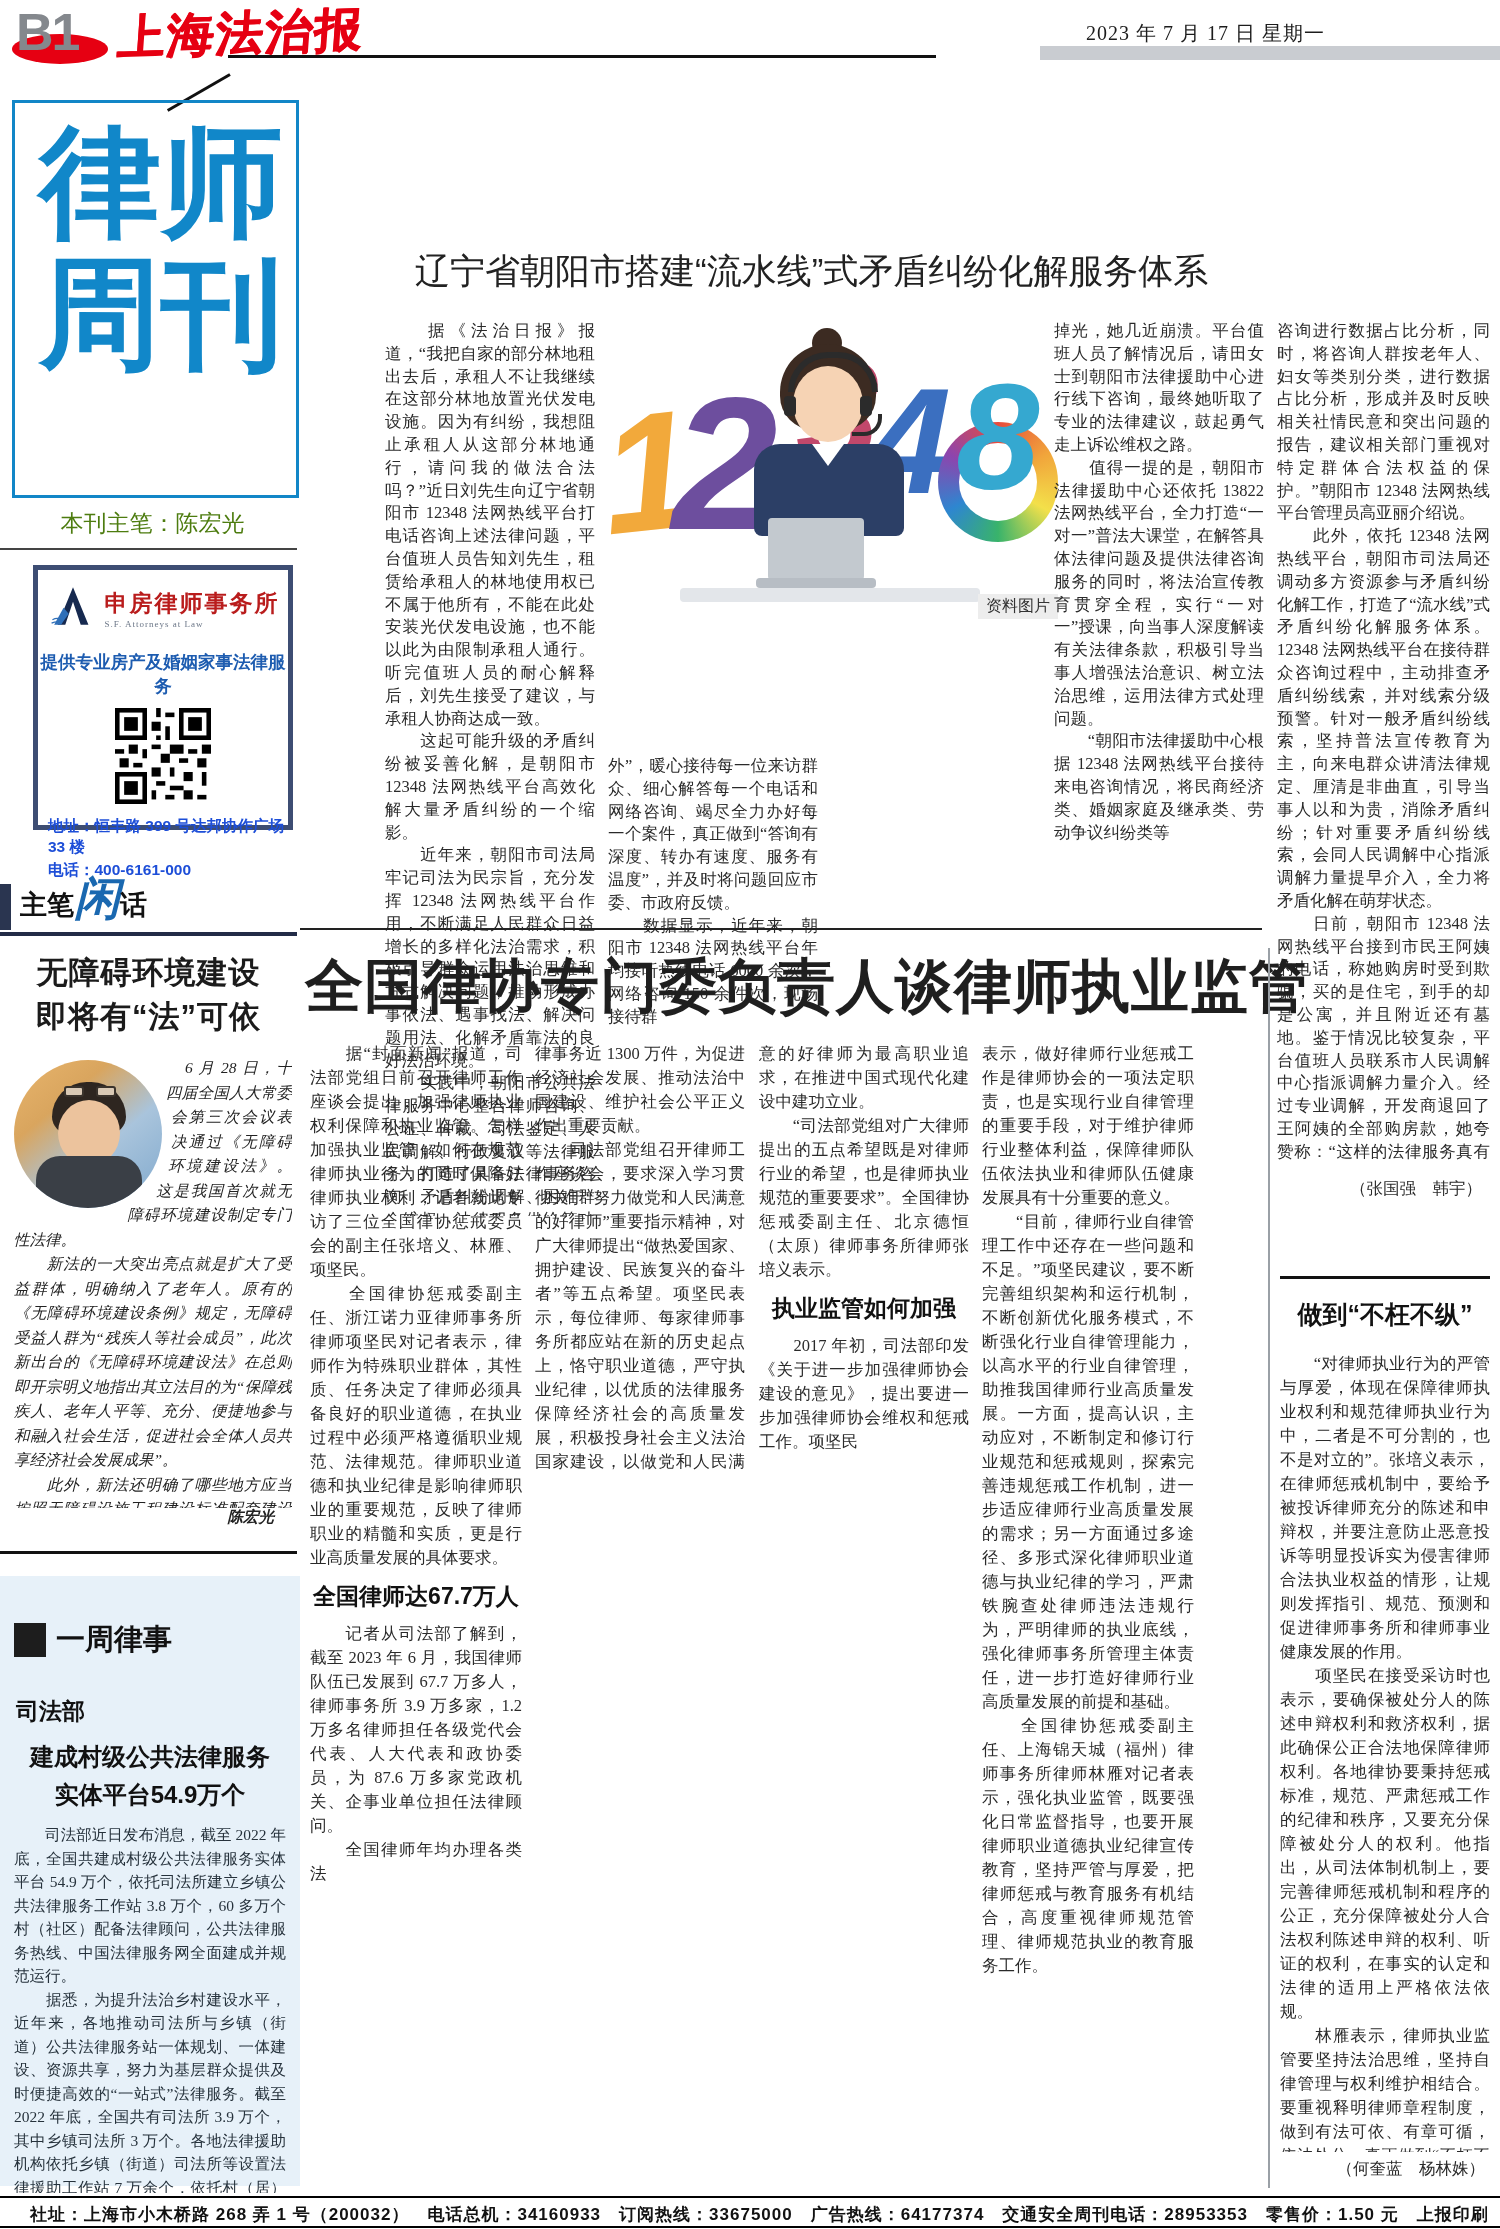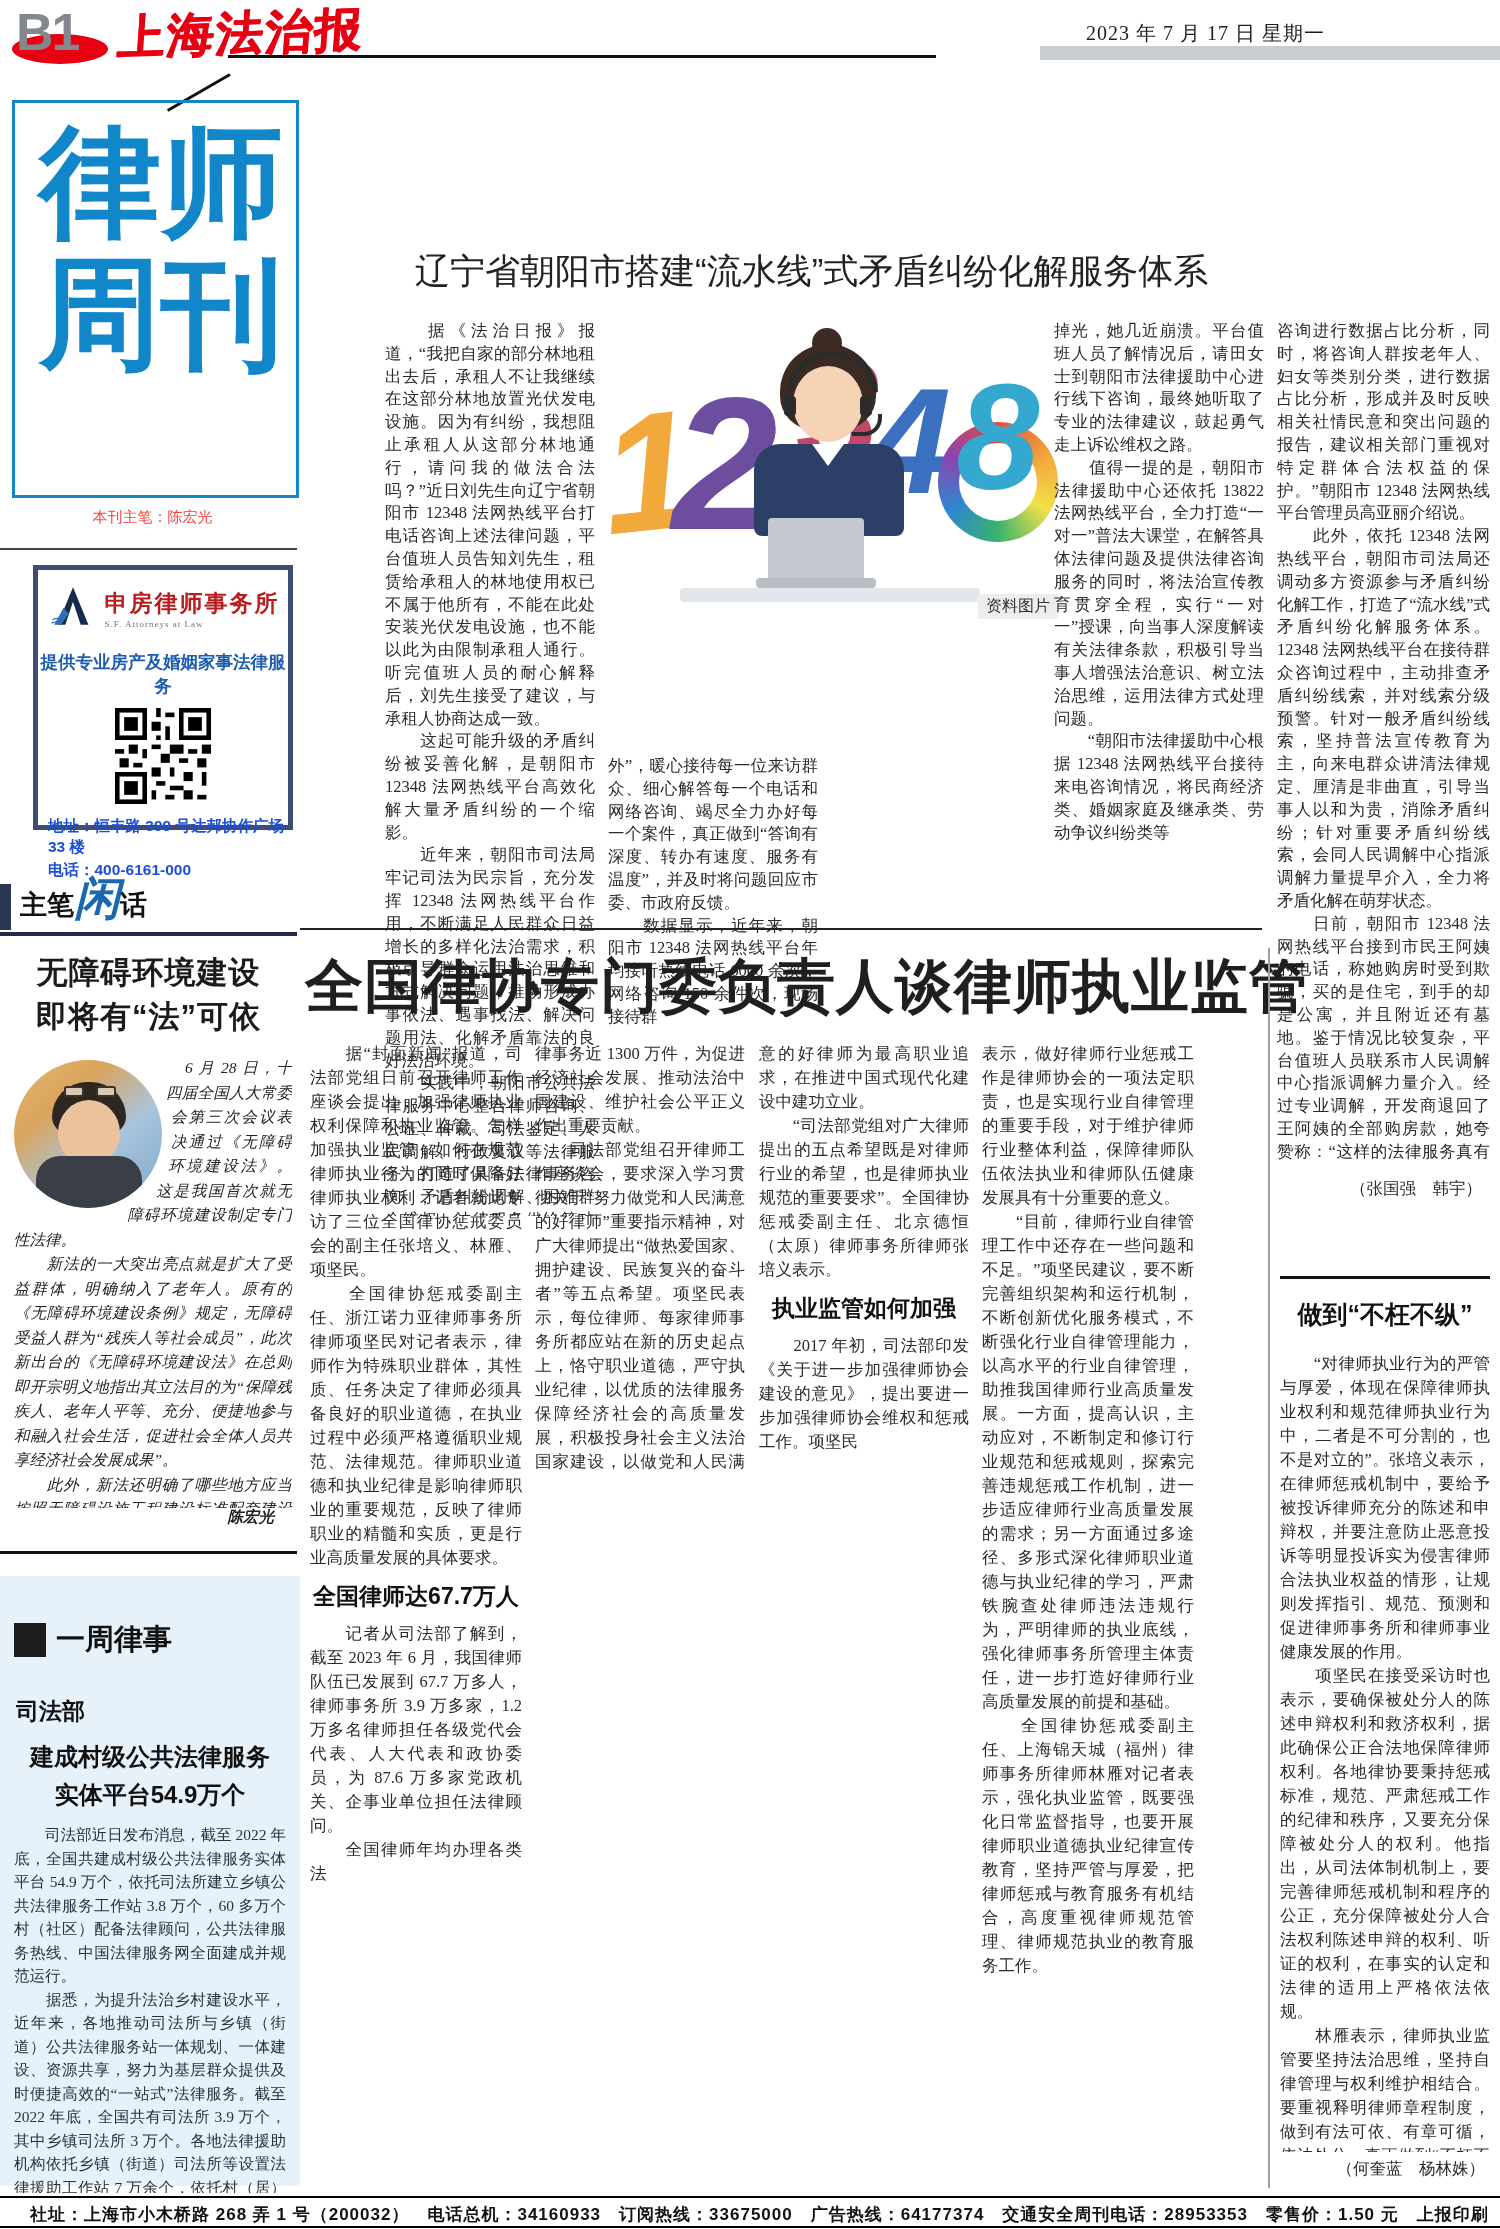--- a/index.html
+++ b/index.html
@@ -17,21 +17,21 @@
   .topbar{background:#111;height:3px;}
   .topbar-diag{width:72px;height:3px;background:#111;transform:rotate(-30deg);transform-origin:right center;}
   .graybar{background:#c9ccd1;}
   
   .mast-box{border:3px solid #1286c7;}
   .mast-row{display:flex;justify-content:space-between;padding:0 24px;}
   .mast-char{font-family:"Liberation Sans","DejaVu Sans",sans-serif;font-weight:900;font-size:122px;line-height:1.18;color:#1187c9;}
   .mast-band{position:absolute;left:0;right:0;bottom:0;height:48px;background:#1b72b4;color:#fff;
              font-family:"Liberation Sans",sans-serif;font-weight:800;font-size:27px;letter-spacing:2px;
              display:flex;align-items:center;justify-content:center;}
-  .editor{font-size:15px;color:#ef4444;}
+  .editor{font-size:23px;color:#4d7c0f;}
   .hrule{background:#444;height:2px;}
   
   .ad-box{border:5px solid #3d4d73;background:#fff;}
   .ad-name{font-size:23px;color:#b91c1c;letter-spacing:2px;font-weight:bold;}
   .ad-en{font-size:9px;color:#6b7687;letter-spacing:1px;}
   .ad-slogan{color:#1d5cb0;font-weight:bold;font-size:17.5px;font-family:"Liberation Sans",sans-serif;}
   .ad-line{font-size:15.5px;font-weight:bold;color:#1d4ed8;font-family:"Liberation Sans",sans-serif;}
   
   .sec-square{background:#2a3550;}
   .xianhua-pre{font-size:27px;font-weight:900;font-family:"Liberation Sans",sans-serif;color:#111;}

